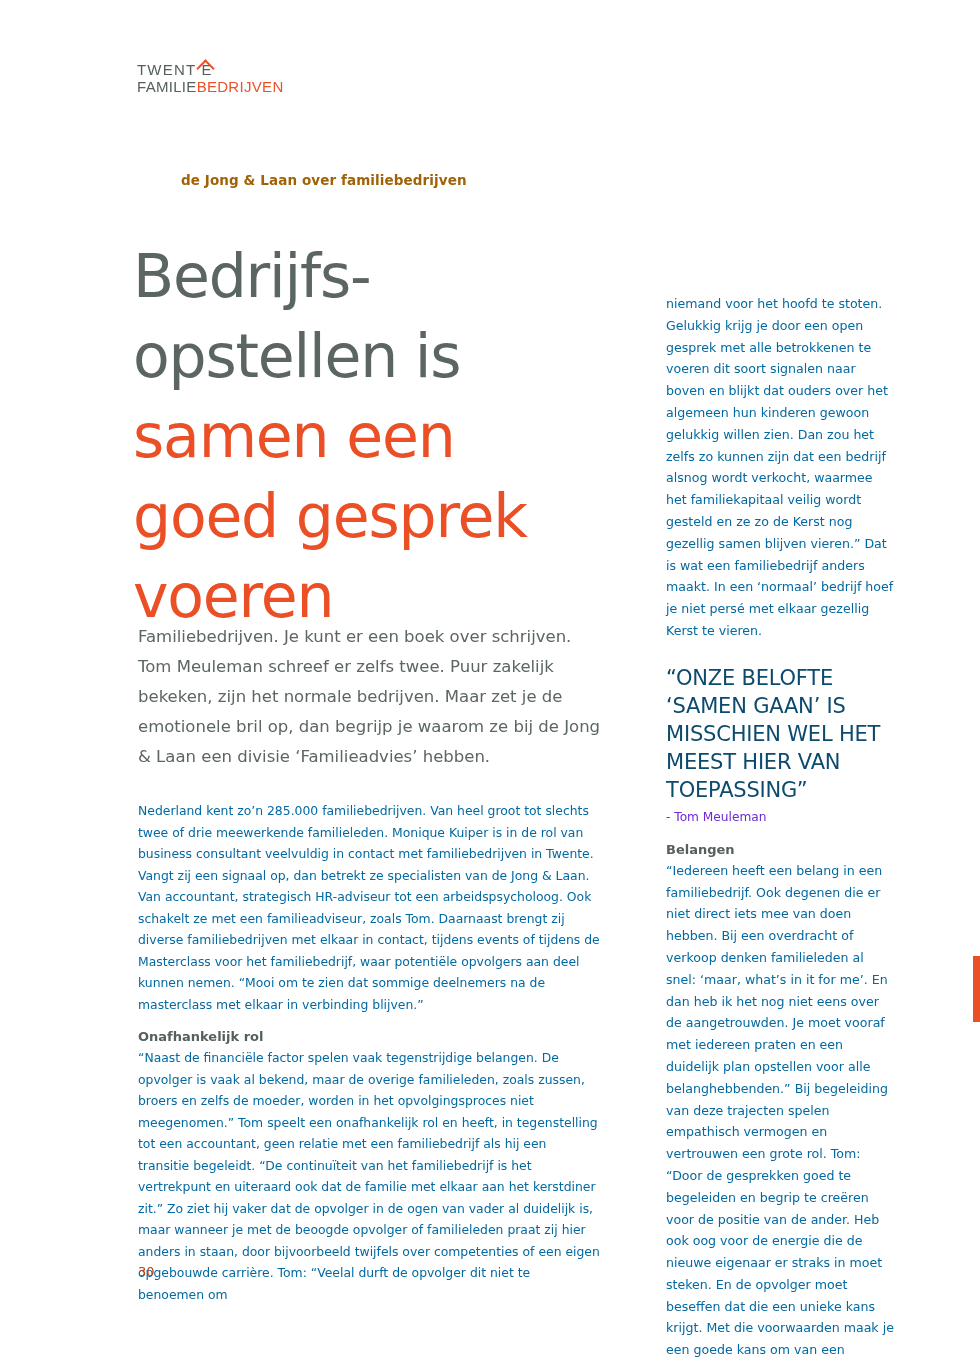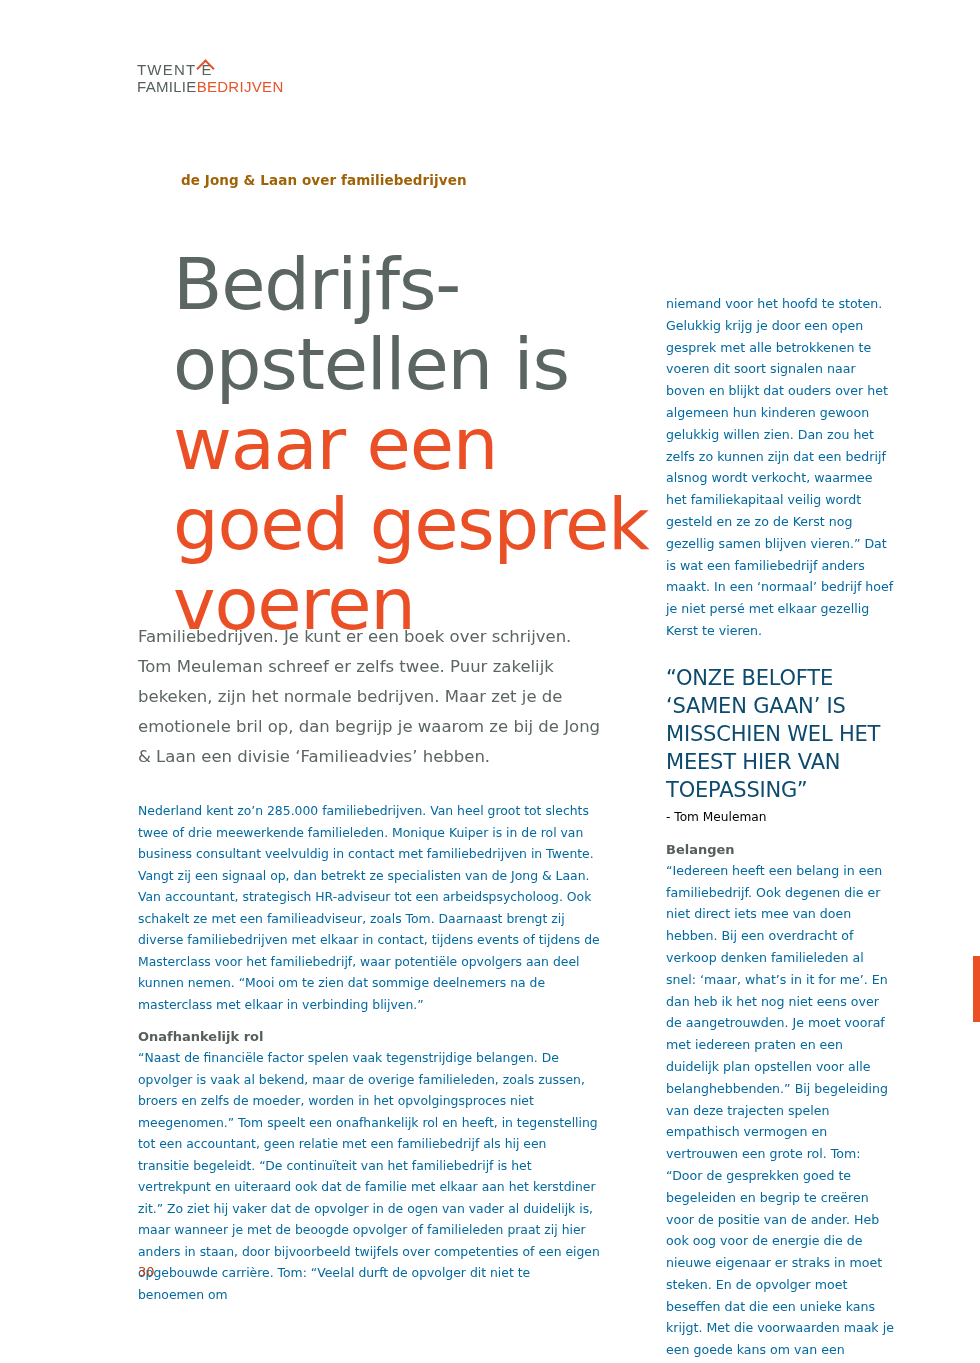--- a/index.html
+++ b/index.html
@@ -76,25 +76,24 @@
     letter-spacing: 0.1px;
     margin-left: 44px;
   }
 
   .headline {
     position: absolute;
     left: 133px;
     top: 196px;
     width: 520px;
     font-family: "DejaVu Sans", sans-serif;
-    font-size: 72px;
+    font-size: 60px;
     line-height: 80px;
     font-weight: 400;
     letter-spacing: -1.2px;
-    margin-left: 40px;
   }
   .headline .grey { color: #5b6562; display: block; }
   .headline .orange { color: #eb4f26; display: block; }
 
   
   .intro {
     position: absolute;
     left: 138px;
     top: 622px;
     width: 472px;
@@ -135,21 +134,21 @@
   .pullquote {
     font-family: "DejaVu Sans", sans-serif;
     font-size: 21px;
     line-height: 28px;
     color: #0c4a6e;
     margin: 22px 0 6px 0;
     letter-spacing: -0.2px;
   }
   .pullquote-attr {
     font-size: 12.2px;
-    color: #000000;
+    color: #6d28d9;
     margin: 0 0 18px 0;
   }
 
   
   .col-right .body-p {
     font-size: 12.6px;
     line-height: 21.8px;
   }
 
   
@@ -182,21 +181,21 @@
     <div class="logo-bottom">
       <span class="b1">FAMILIE</span><span class="b2">BEDRIJVEN</span>
     </div>
   </div>
 
   <div class="kicker">de Jong &amp; Laan over familiebedrijven</div>
 
   <h1 class="headline">
     <span class="grey">Bedrijfs-</span>
     <span class="grey">opstellen is</span>
-    <span class="orange">waar een</span>
+    <span class="orange">samen een</span>
     <span class="orange">goed gesprek</span>
     <span class="orange">voeren</span>
   </h1>
 
   <div class="intro">Familiebedrijven. Je kunt er een boek over schrijven. Tom Meuleman schreef er zelfs twee. Puur zakelijk bekeken, zijn het normale bedrijven. Maar zet je de emotionele bril op, dan begrijp je waarom ze bij de Jong &amp; Laan een divisie ‘Familieadvies’ hebben.</div>
 
   <div class="col-left">
     <p class="body-p">Nederland kent zo’n 285.000 familiebedrijven. Van heel groot tot slechts twee of drie meewerkende familieleden. Monique Kuiper is in de rol van business consultant veelvuldig in contact met familiebedrijven in Twente. Vangt zij een signaal op, dan betrekt ze specialisten van de Jong &amp; Laan. Van accountant, strategisch HR-adviseur tot een arbeidspsycholoog. Ook schakelt ze met een familieadviseur, zoals Tom. Daarnaast brengt zij diverse familiebedrijven met elkaar in contact, tijdens events of tijdens de Masterclass voor het familiebedrijf, waar potentiële opvolgers aan deel kunnen nemen. “Mooi om te zien dat sommige deelnemers na de masterclass met elkaar in verbinding blijven.”</p>
     <h3 class="sub-head">Onafhankelijk rol</h3>
     <p class="body-p">“Naast de financiële factor spelen vaak tegenstrijdige belangen. De opvolger is vaak al bekend, maar de overige familieleden, zoals zussen, broers en zelfs de moeder, worden in het opvolgingsproces niet meegenomen.” Tom speelt een onafhankelijk rol en heeft, in tegenstelling tot een accountant, geen relatie met een familiebedrijf als hij een transitie begeleidt. “De continuïteit van het familiebedrijf is het vertrekpunt en uiteraard ook dat de familie met elkaar aan het kerstdiner zit.” Zo ziet hij vaker dat de opvolger in de ogen van vader al duidelijk is, maar wanneer je met de beoogde opvolger of familieleden praat zij hier anders in staan, door bijvoorbeeld twijfels over competenties of een eigen opgebouwde carrière. Tom: “Veelal durft de opvolger dit niet te benoemen om</p>

